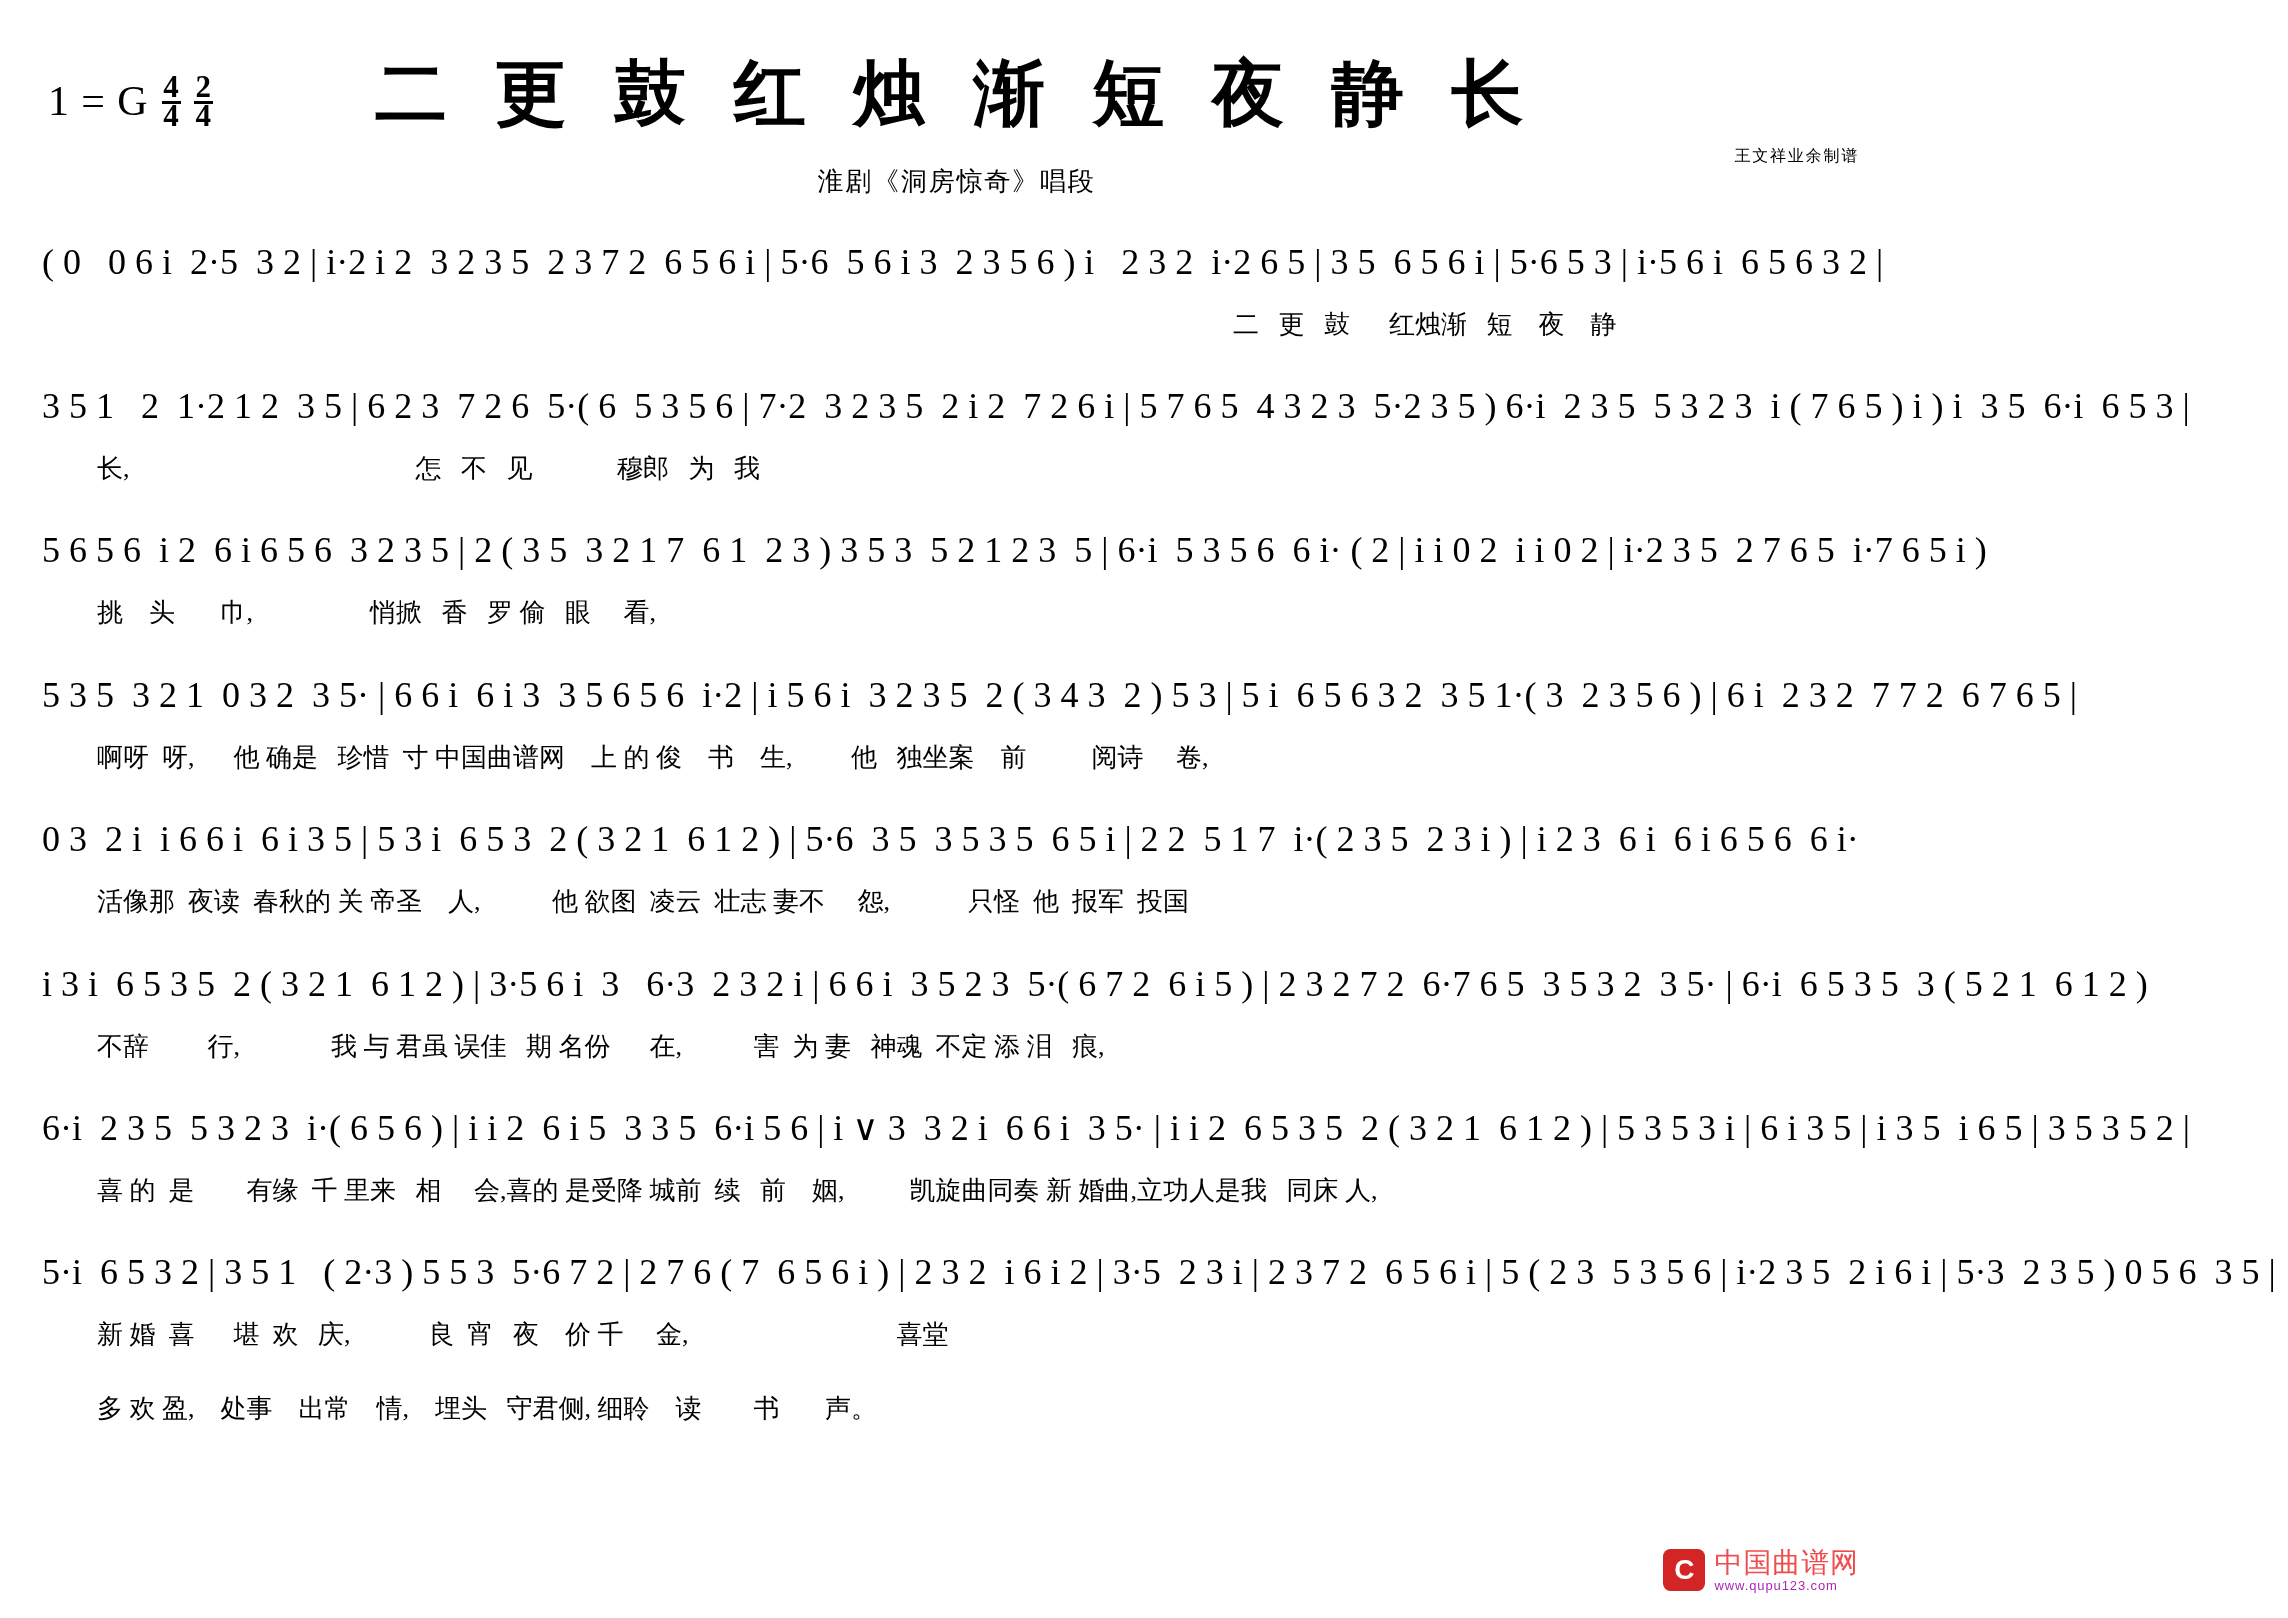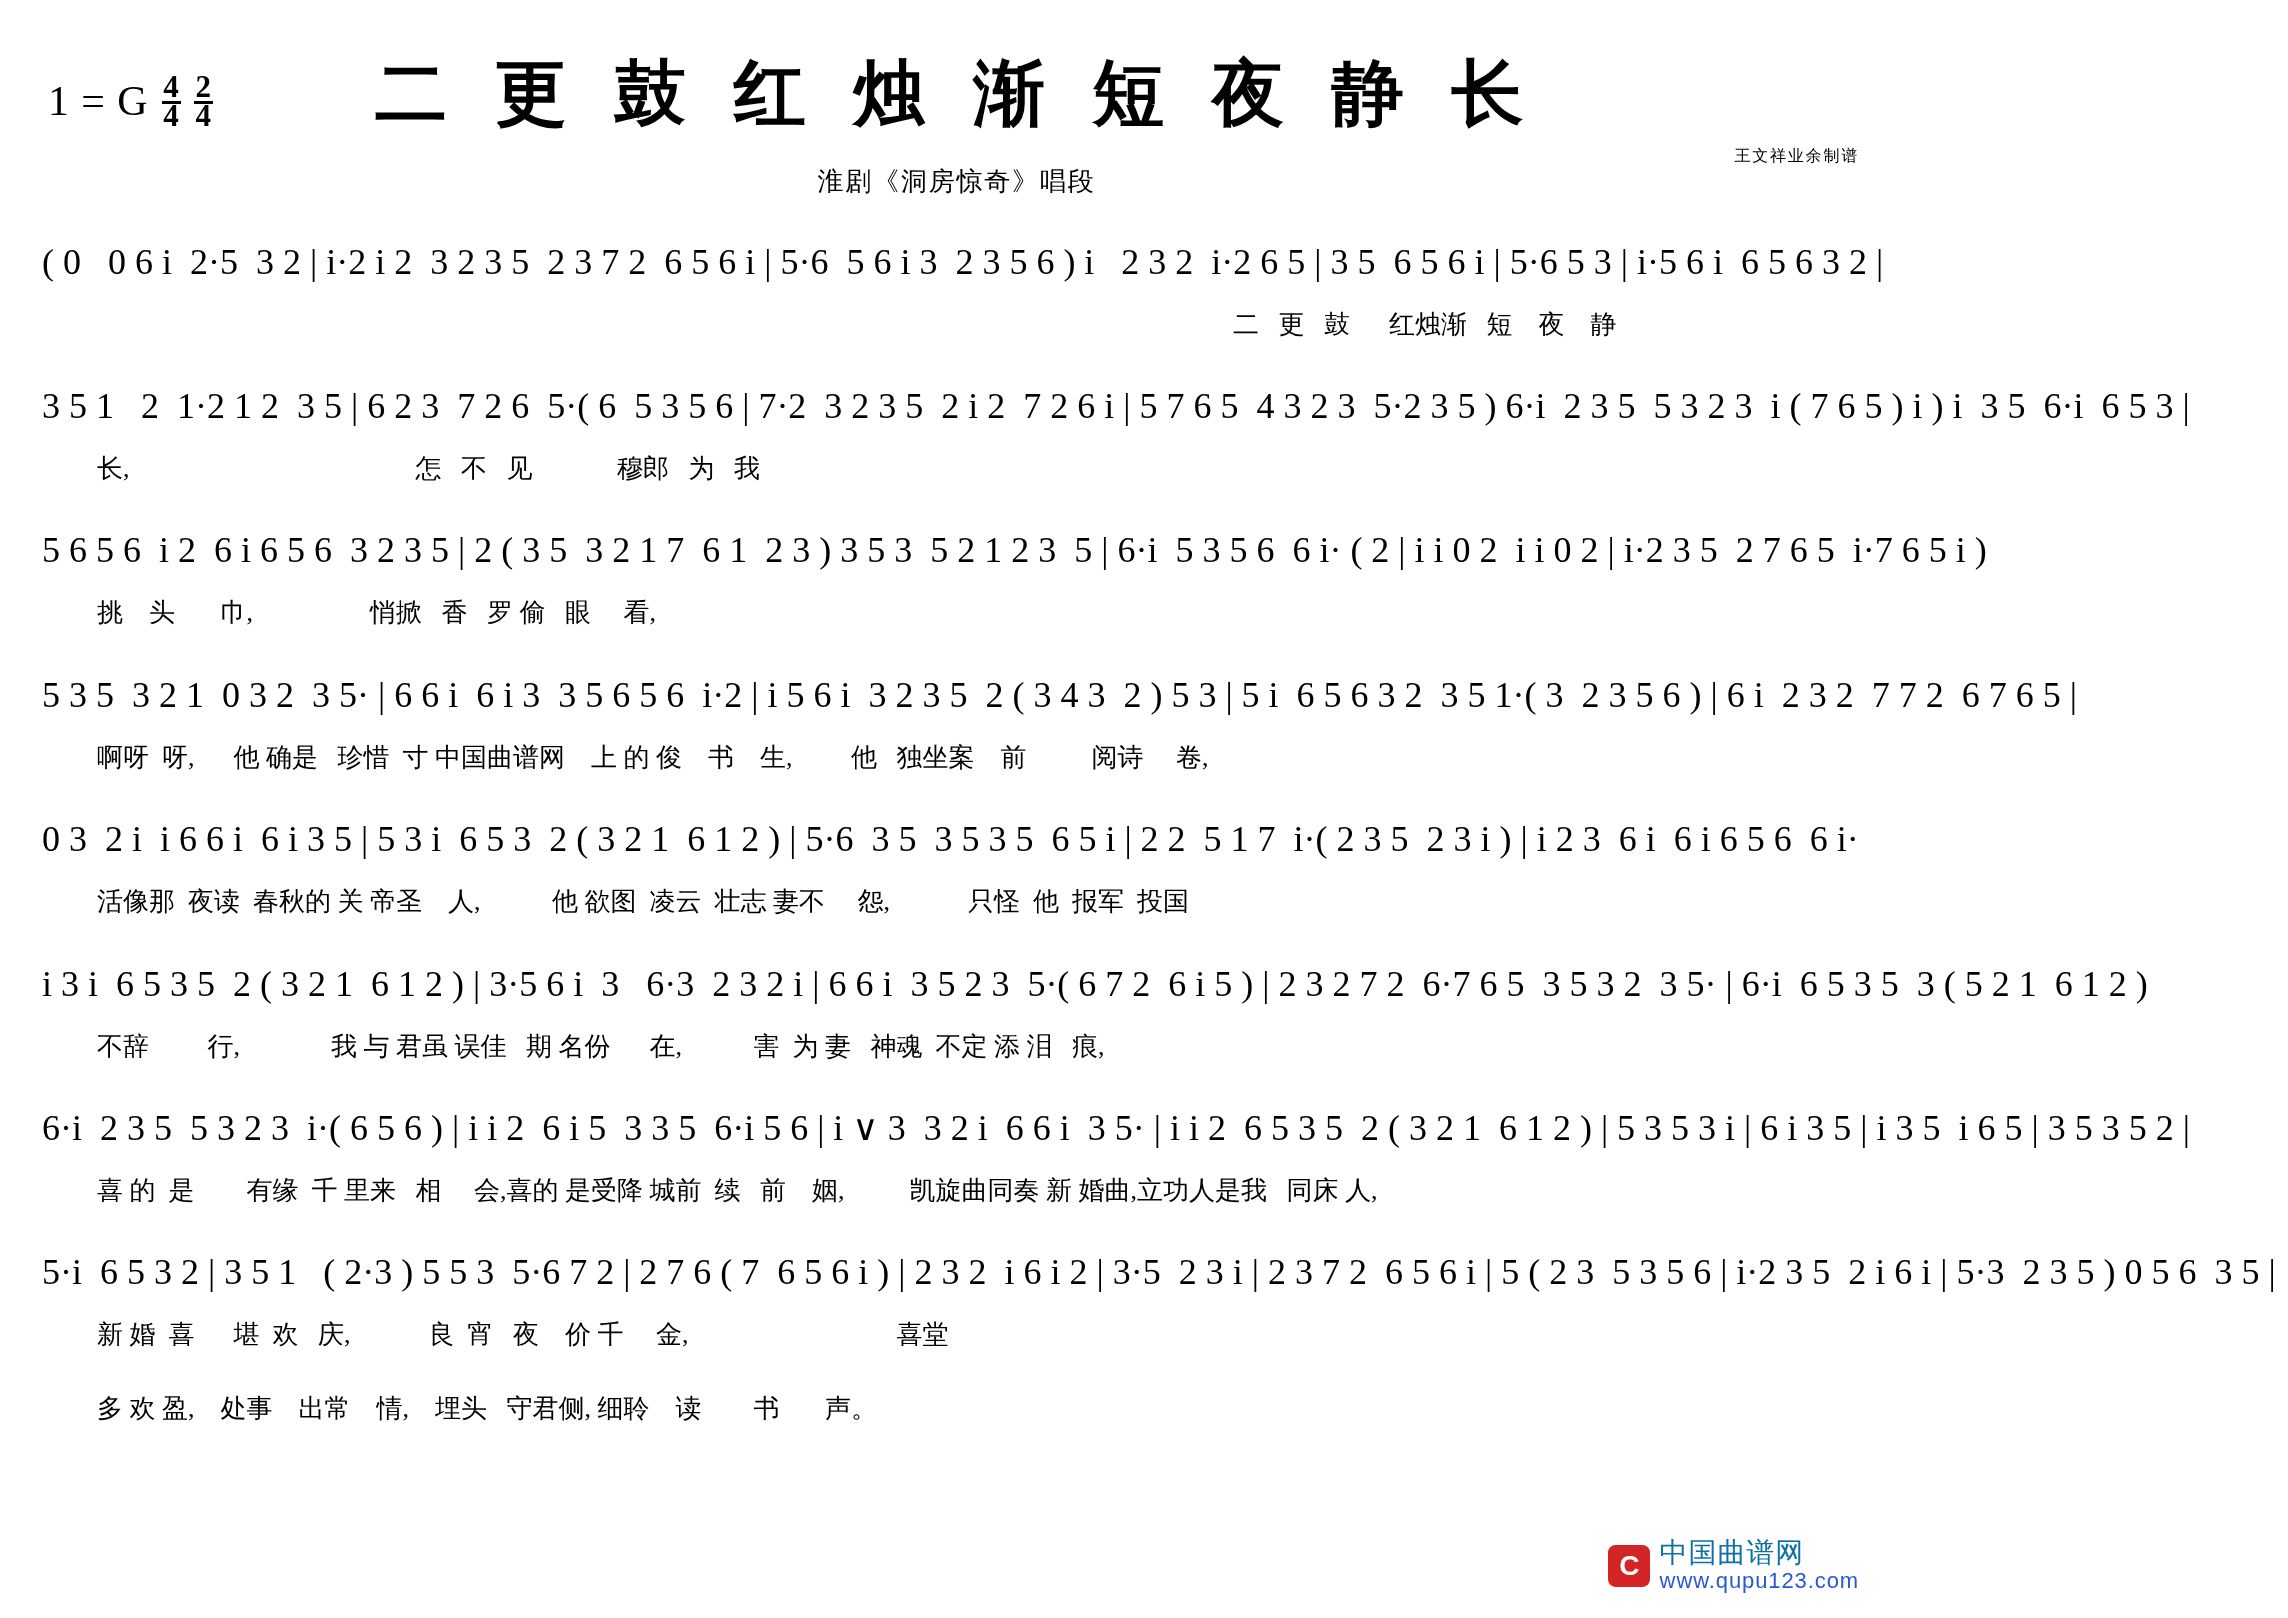--- a/index.html
+++ b/index.html
@@ -139,27 +139,27 @@
     justify-content: center;
     font-family: "Liberation Sans", sans-serif;
   }
   .wm-text {
     display: flex;
     flex-direction: column;
     line-height: 1.1;
   }
   .wm-main {
     font-size: 28px;
-    color: #0369a1;
+    color: #ef4444;
     font-family: "Liberation Sans", sans-serif;
     letter-spacing: 0.9px;
   }
   .wm-sub {
-    font-size: 22px;
-    color: #1d4ed8;
+    font-size: 13px;
+    color: #a21caf;
     font-family: "Liberation Sans", sans-serif;
     letter-spacing: 0.9px;
   }
 </style>
 </head>
 <body>
 
 <div class="sheet">
 
   <div class="key-sig">

